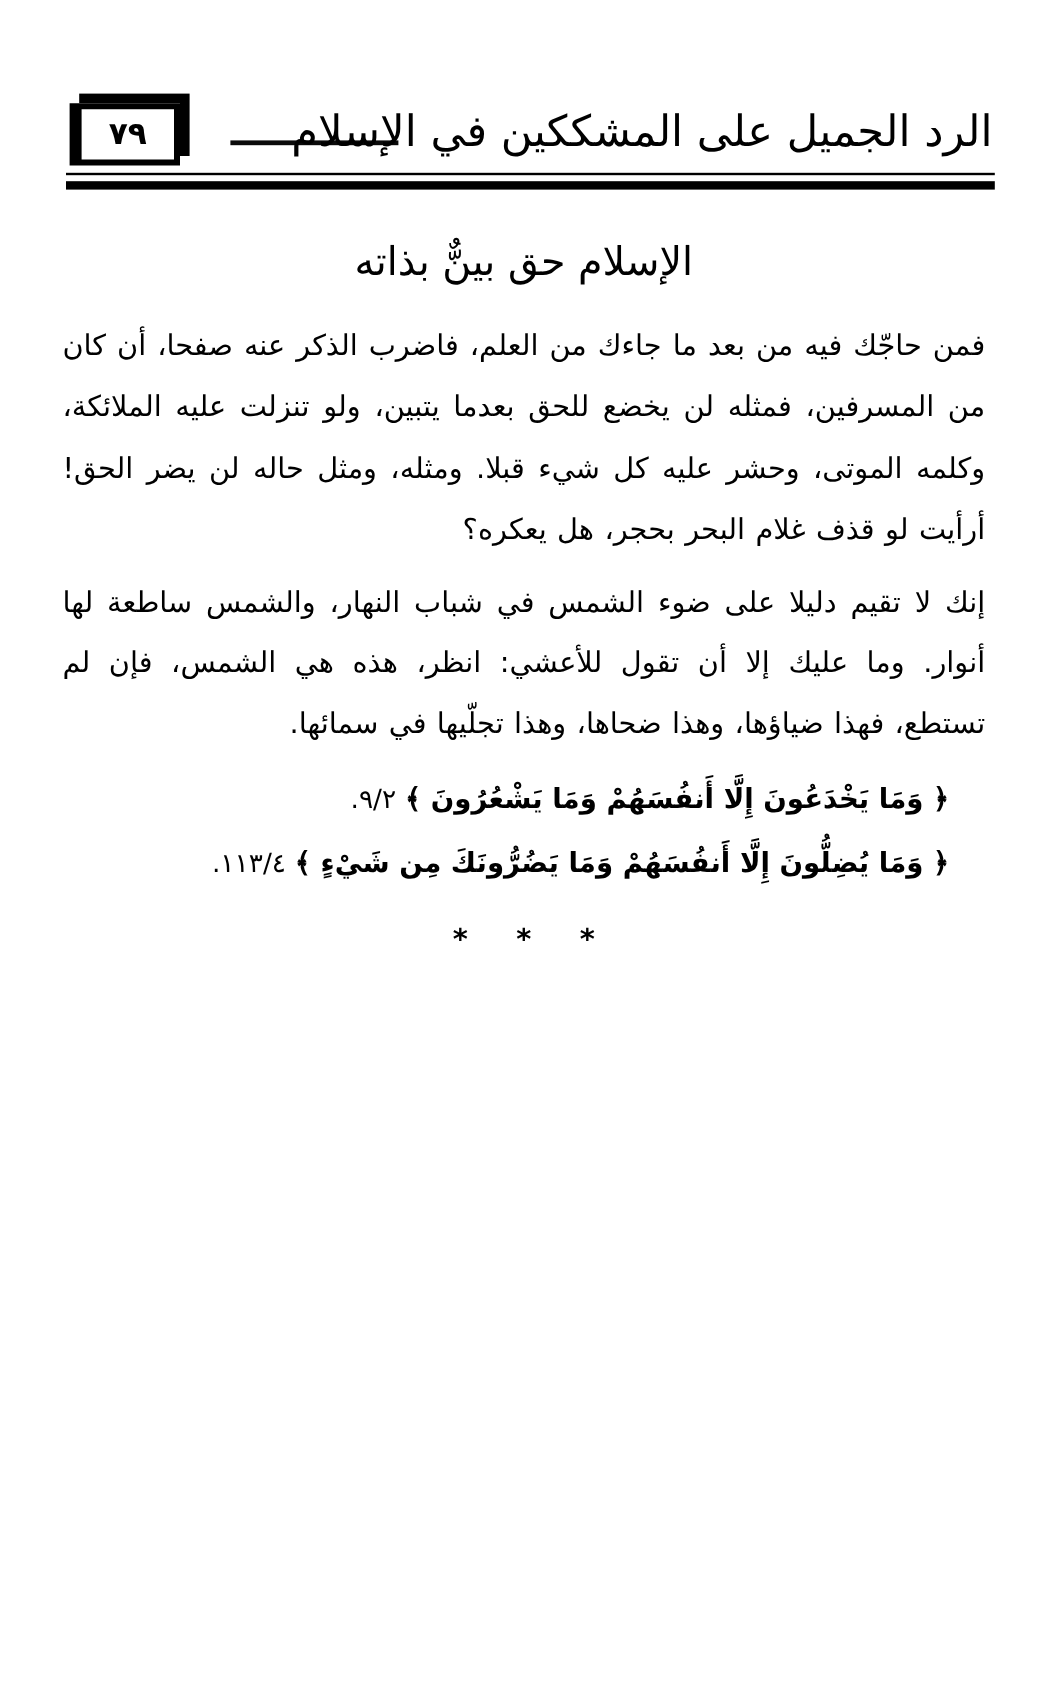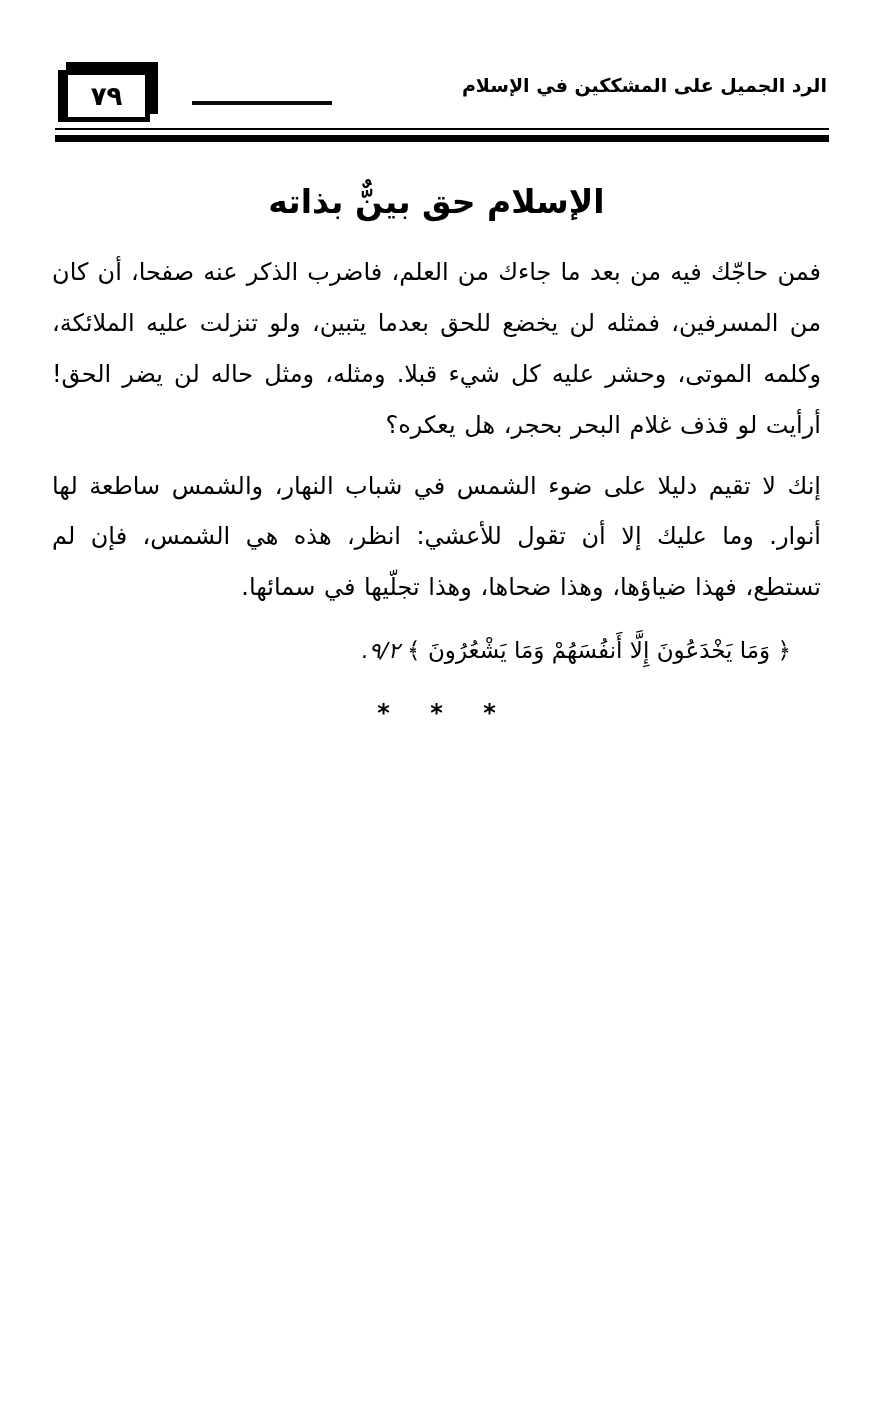--- a/index.html
+++ b/index.html
@@ -5,21 +5,21 @@
   * { margin: 0; padding: 0; box-sizing: border-box; }
   html, body {
     background: #ffffff;
     font-family: "DejaVu Sans", sans-serif;
     color: #000;
   }
   .page {
     position: relative;
     width: 873px;
     height: 1387px;
-    margin: 0 auto;
+    margin: 16px auto;
     background: #ffffff;
     overflow: hidden;
     direction: rtl;
     padding-left: 25px;
   }
 
   
   .header { position: absolute; top: 0; left: 0; right: 0; height: 150px; }
 
   .page-number-box {
@@ -49,65 +49,65 @@
     top: 101px;
     width: 140px;
     height: 4px;
     background: #0a0a0a;
   }
 
   .book-title {
     position: absolute;
     right: 46px;
     top: 74px;
-    font-size: 19px;
-    font-weight: bold;
+    font-size: 36px;
+    font-weight: normal;
     white-space: nowrap;
     direction: rtl;
   }
 
   .header-rules { position: absolute; left: 55px; right: 44px; top: 128px; }
   .rule-thin  { height: 2px; background: #000; }
   .rule-thick { height: 7px; background: #000; margin-top: 5px; }
 
   
   .content {
     position: absolute;
     top: 168px;
     right: 52px;
     left: 52px;
     direction: rtl;
   }
 
   .chapter-title {
     text-align: center;
     font-size: 33px;
-    font-weight: bold;
+    font-weight: normal;
     margin: 14px 0 26px 0;
   }
 
   .para {
     font-size: 24px;
     line-height: 2.12;
     text-align: justify;
     text-justify: inter-word;
     margin-bottom: 10px;
     word-spacing: 1px;
   }
 
   .quote-line {
     font-size: 23px;
     line-height: 2.35;
     text-align: right;
     padding-right: 30px;
     white-space: nowrap;
     overflow: hidden;
   }
-  .quote-line .quote-text { font-weight: normal; }
-  .quote-line .quote-ref  { font-size: 22px; font-style: italic; }
+  .quote-line .quote-text { font-weight: bold; }
+  .quote-line .quote-ref  { font-size: 22px; }
 
   .separator {
     text-align: center;
     font-size: 24px;
     font-weight: bold;
     letter-spacing: 16px;
     margin-top: 22px;
     padding-left: 16px; 
   }
 </style>
@@ -140,18 +140,22 @@
 
     <p class="para">فمن حاجّك فيه من بعد ما جاءك من العلم، فاضرب الذكر عنه صفحا، أن كان من المسرفين، فمثله لن يخضع للحق بعدما يتبين، ولو تنزلت عليه الملائكة، وكلمه الموتى، وحشر عليه كل شيء قبلا. ومثله، ومثل حاله لن يضر الحق! أرأيت لو قذف غلام البحر بحجر، هل يعكره؟</p>
 
     <p class="para">إنك لا تقيم دليلا على ضوء الشمس في شباب النهار، والشمس ساطعة لها أنوار. وما عليك إلا أن تقول للأعشي: انظر، هذه هي الشمس، فإن لم تستطع، فهذا ضياؤها، وهذا ضحاها، وهذا تجلّيها في سمائها.</p>
 
     <div class="quote-line">
       <span class="quote-text">﴿ وَمَا يَخْدَعُونَ إِلَّا أَنفُسَهُمْ وَمَا يَشْعُرُونَ ﴾</span>
       <span class="quote-ref">٩/٢.</span>
     </div>
 
+    <div class="quote-line">
+      <span class="quote-text">﴿ وَمَا يُضِلُّونَ إِلَّا أَنفُسَهُمْ وَمَا يَضُرُّونَكَ مِن شَيْءٍ ﴾</span>
+      <span class="quote-ref">١١٣/٤.</span>
+    </div>
 
     <div class="separator">* * *</div>
 
   </div>
 
 </div>
 
 </body></html>

